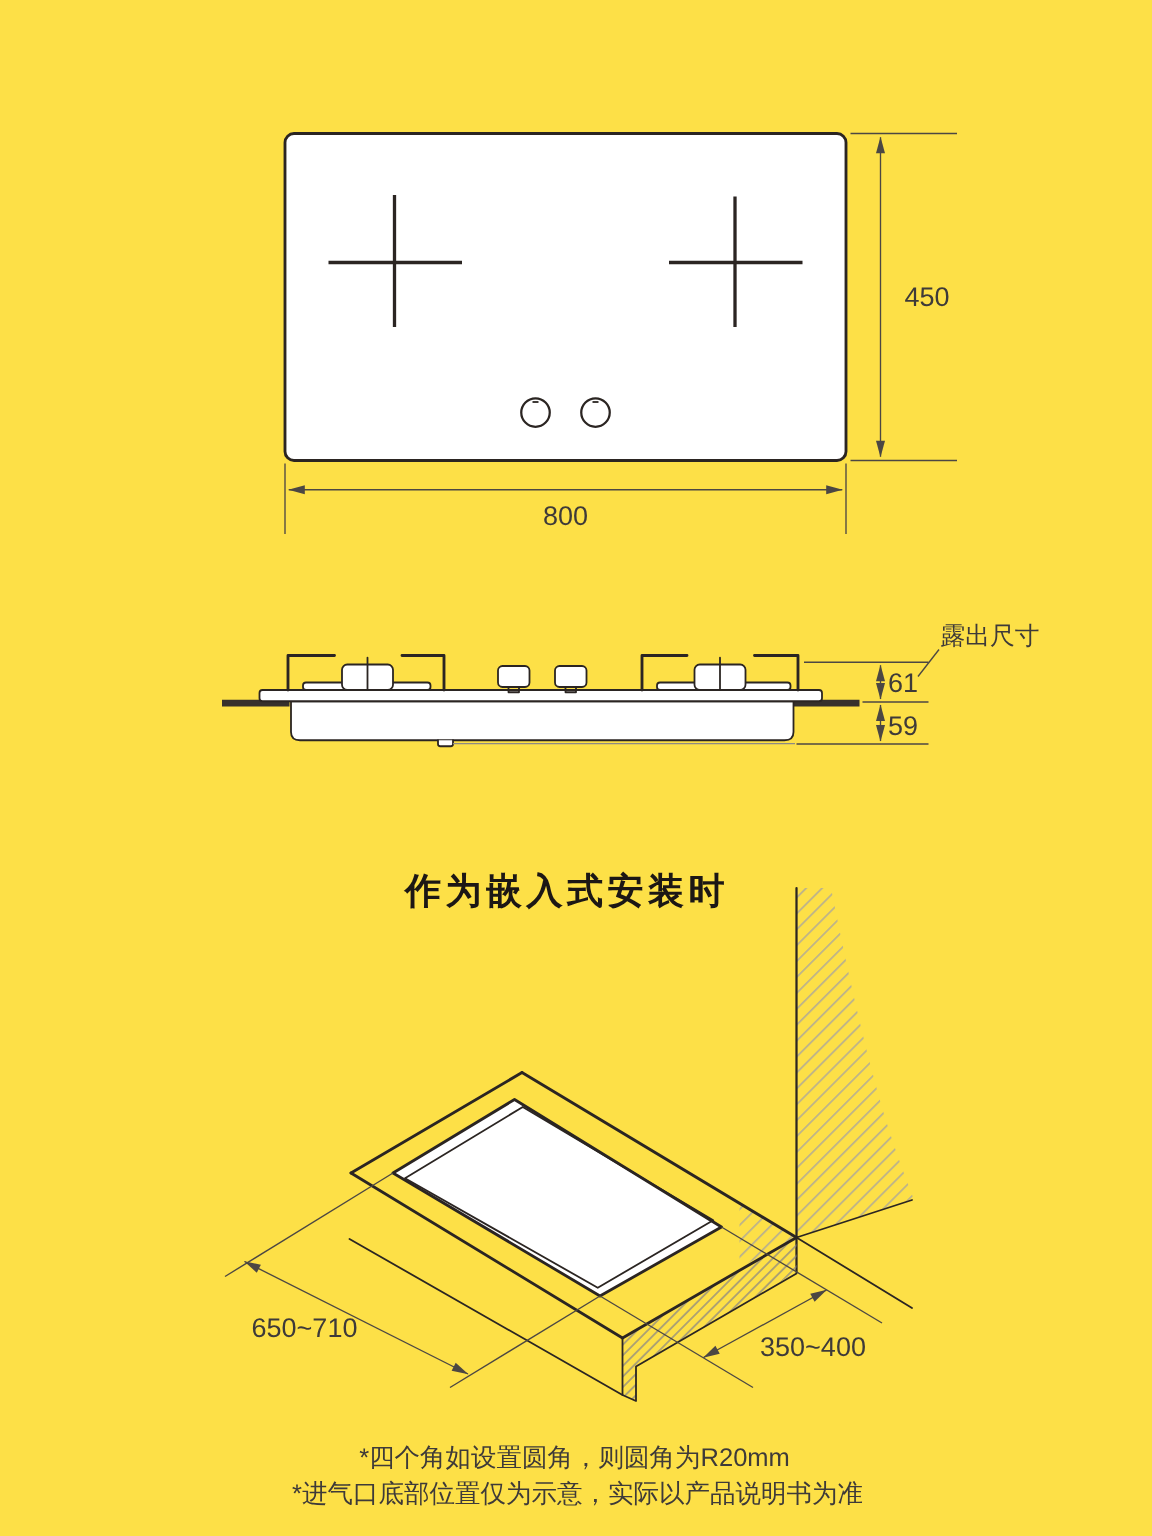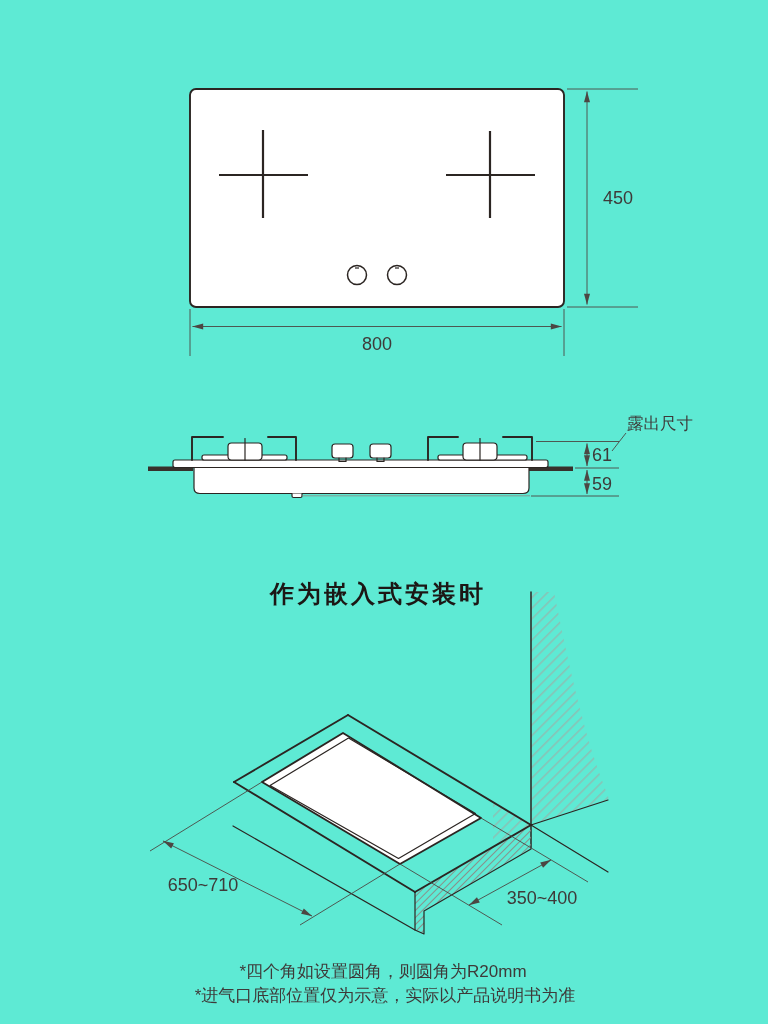--- a/index.html
+++ b/index.html
@@ -1,16 +1,16 @@
 <!DOCTYPE html>
 <html><head>
 <meta charset="utf-8">
 <style>
   html,body{margin:0;padding:0;background:#ffffff;}
-  .page{position:relative;width:768px;height:1024px;background:#5eead4;margin:0 auto;overflow:hidden;
+  .page{position:relative;width:768px;height:1024px;background:#fde047;margin:0 auto;overflow:hidden;
         font-family:"Liberation Sans","DejaVu Sans",sans-serif;}
   svg text{font-family:"Liberation Sans","DejaVu Sans",sans-serif;fill:#3e3a39;}
   .ln-main{stroke:#2b2522;stroke-width:1.5;fill:none;stroke-linecap:round;stroke-linejoin:round;}
   .ln-bold{stroke:#2b2522;stroke-width:1.9;fill:none;stroke-linecap:round;stroke-linejoin:round;}
   .ln-med{stroke:#2b2522;stroke-width:1.2;fill:none;stroke-linecap:round;stroke-linejoin:round;}
   .ln-thin{stroke:#4c4743;stroke-width:0.9;fill:none;}
   .ln-gray{stroke:#8d8984;stroke-width:0.8;fill:none;}
   .whitefill{fill:#ffffff;}
   .darkfill{fill:#37312c;stroke:none;}
   .dim-text{font-size:18px;}

